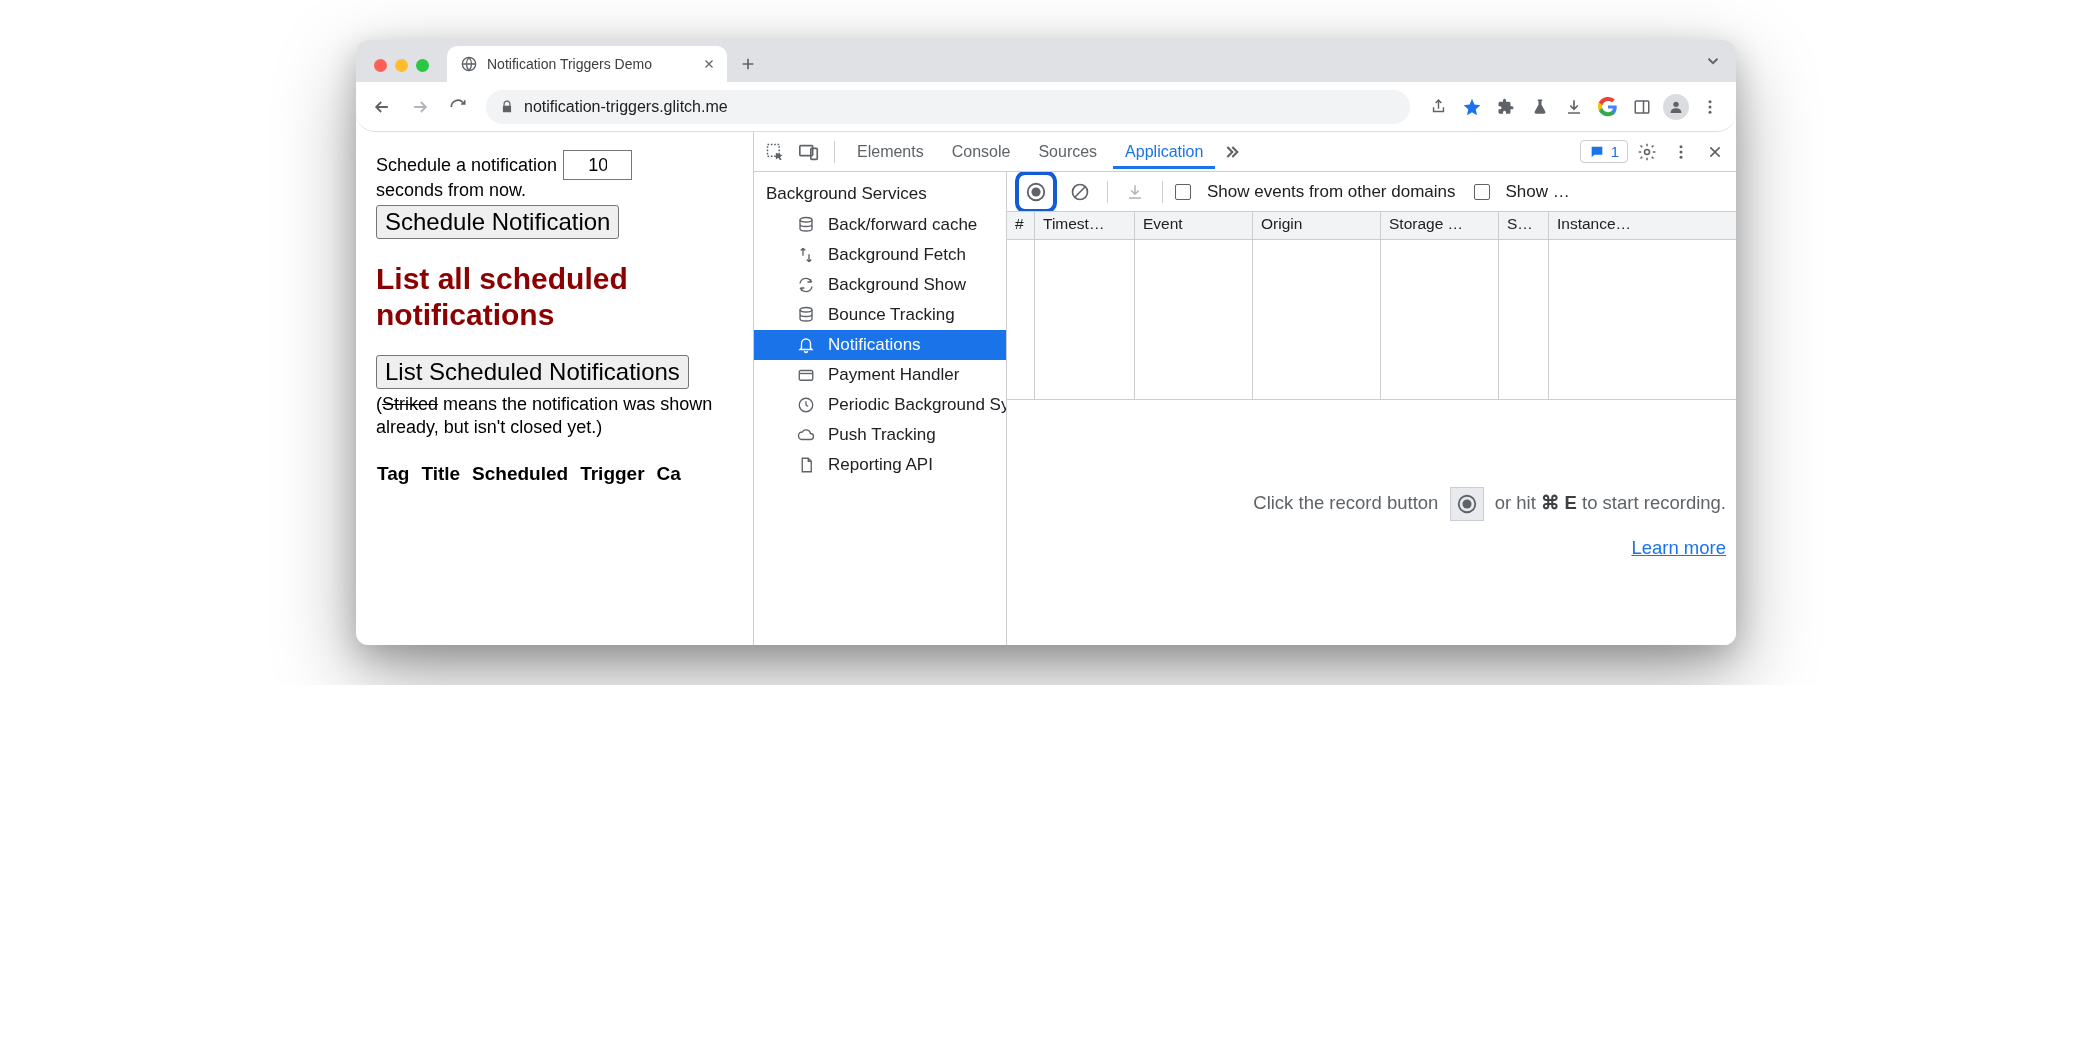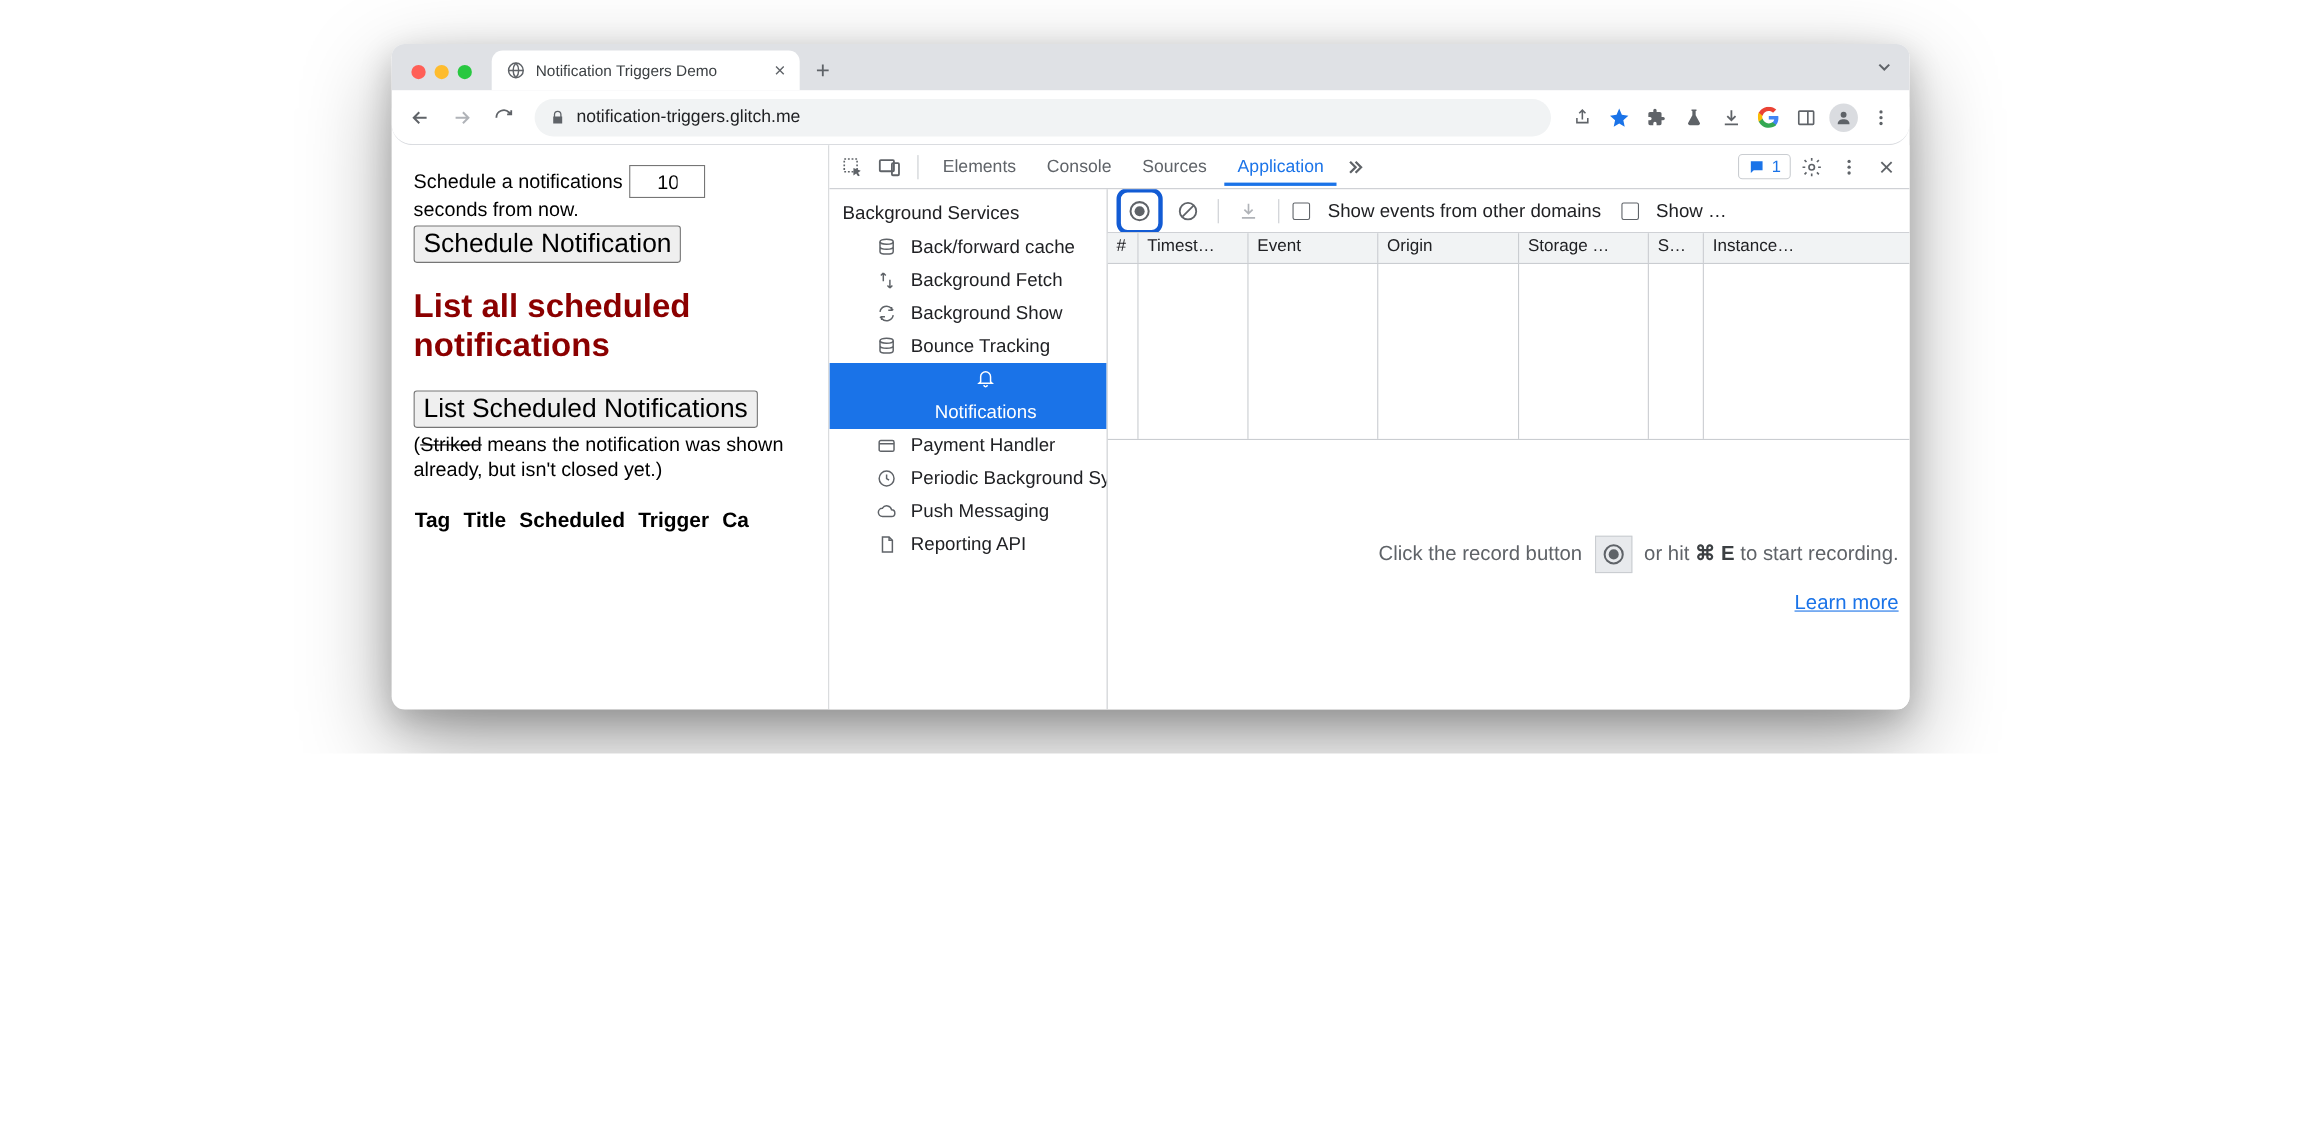--- a/index.html
+++ b/index.html
@@ -173,21 +173,21 @@
   padding-top:6px;
 }
 .dt-sidebar .heading { padding: 6px 12px; font-size:17px; }
 .dt-sidebar .item {
   display:flex; align-items:center; gap:12px;
   padding: 5px 10px 5px 42px;
   white-space:nowrap;
   overflow:hidden;
 }
 .dt-sidebar .item .icn { width:20px; color:#5f6368; display:flex; align-items:center; justify-content:center; flex-shrink:0;}
-.dt-sidebar .item.selected { background:#1a73e8; color:#fff;flex-direction:column; }
+.dt-sidebar .item.selected { background:#1a73e8; color:#fff; }
 .dt-sidebar .item.selected .icn { color:#fff; }
 
 .dt-main {
   flex:1;
   display:flex;
   flex-direction:column;
   min-width:0;
   position:relative;
 }
 .dt-actionbar {
@@ -381,21 +381,21 @@
             <circle cx="12" cy="19" r="2"></circle>
           </svg>
       </div>
     </div>
   </div>
 
   <div class="content">
 
     <div class="page">
       <div class="sched-line">
-        <span>Schedule a notifications</span>
+        <span>Schedule a notification</span>
         <input type="text" value="10" style="">
       </div>
       <div>seconds from now.</div>
       <button class="page-btn">Schedule Notification</button>
 
       <h2>List all scheduled notifications</h2>
 
       <button class="page-btn">List Scheduled Notifications</button>
       <div class="note">
         <span>(</span><span class="strike">Striked</span><span> means the notification was shown already, but isn't closed yet.)</span>
@@ -523,21 +523,21 @@
                 </svg>
               </span>
             <span>Periodic Background Sync</span>
           </div>
           <div class="item">
             <span class="icn">
                 <svg width="18" height="18" viewBox="0 0 24 24" stroke="currentColor" stroke-width="1.8" fill="none">
                   <path d="M7 18a5 5 0 010-10 6 6 0 0111 2 4 4 0 010 8H7z"></path>
                 </svg>
               </span>
-            <span>Push Messaging</span>
+            <span>Push Tracking</span>
           </div>
           <div class="item">
             <span class="icn">
                 <svg width="18" height="18" viewBox="0 0 24 24" stroke="currentColor" stroke-width="1.8" fill="none">
                   <path d="M7 3h8l4 4v14H7V3z"></path>
                   <path d="M15 3v4h4"></path>
                 </svg>
               </span>
             <span>Reporting API</span>
           </div>

